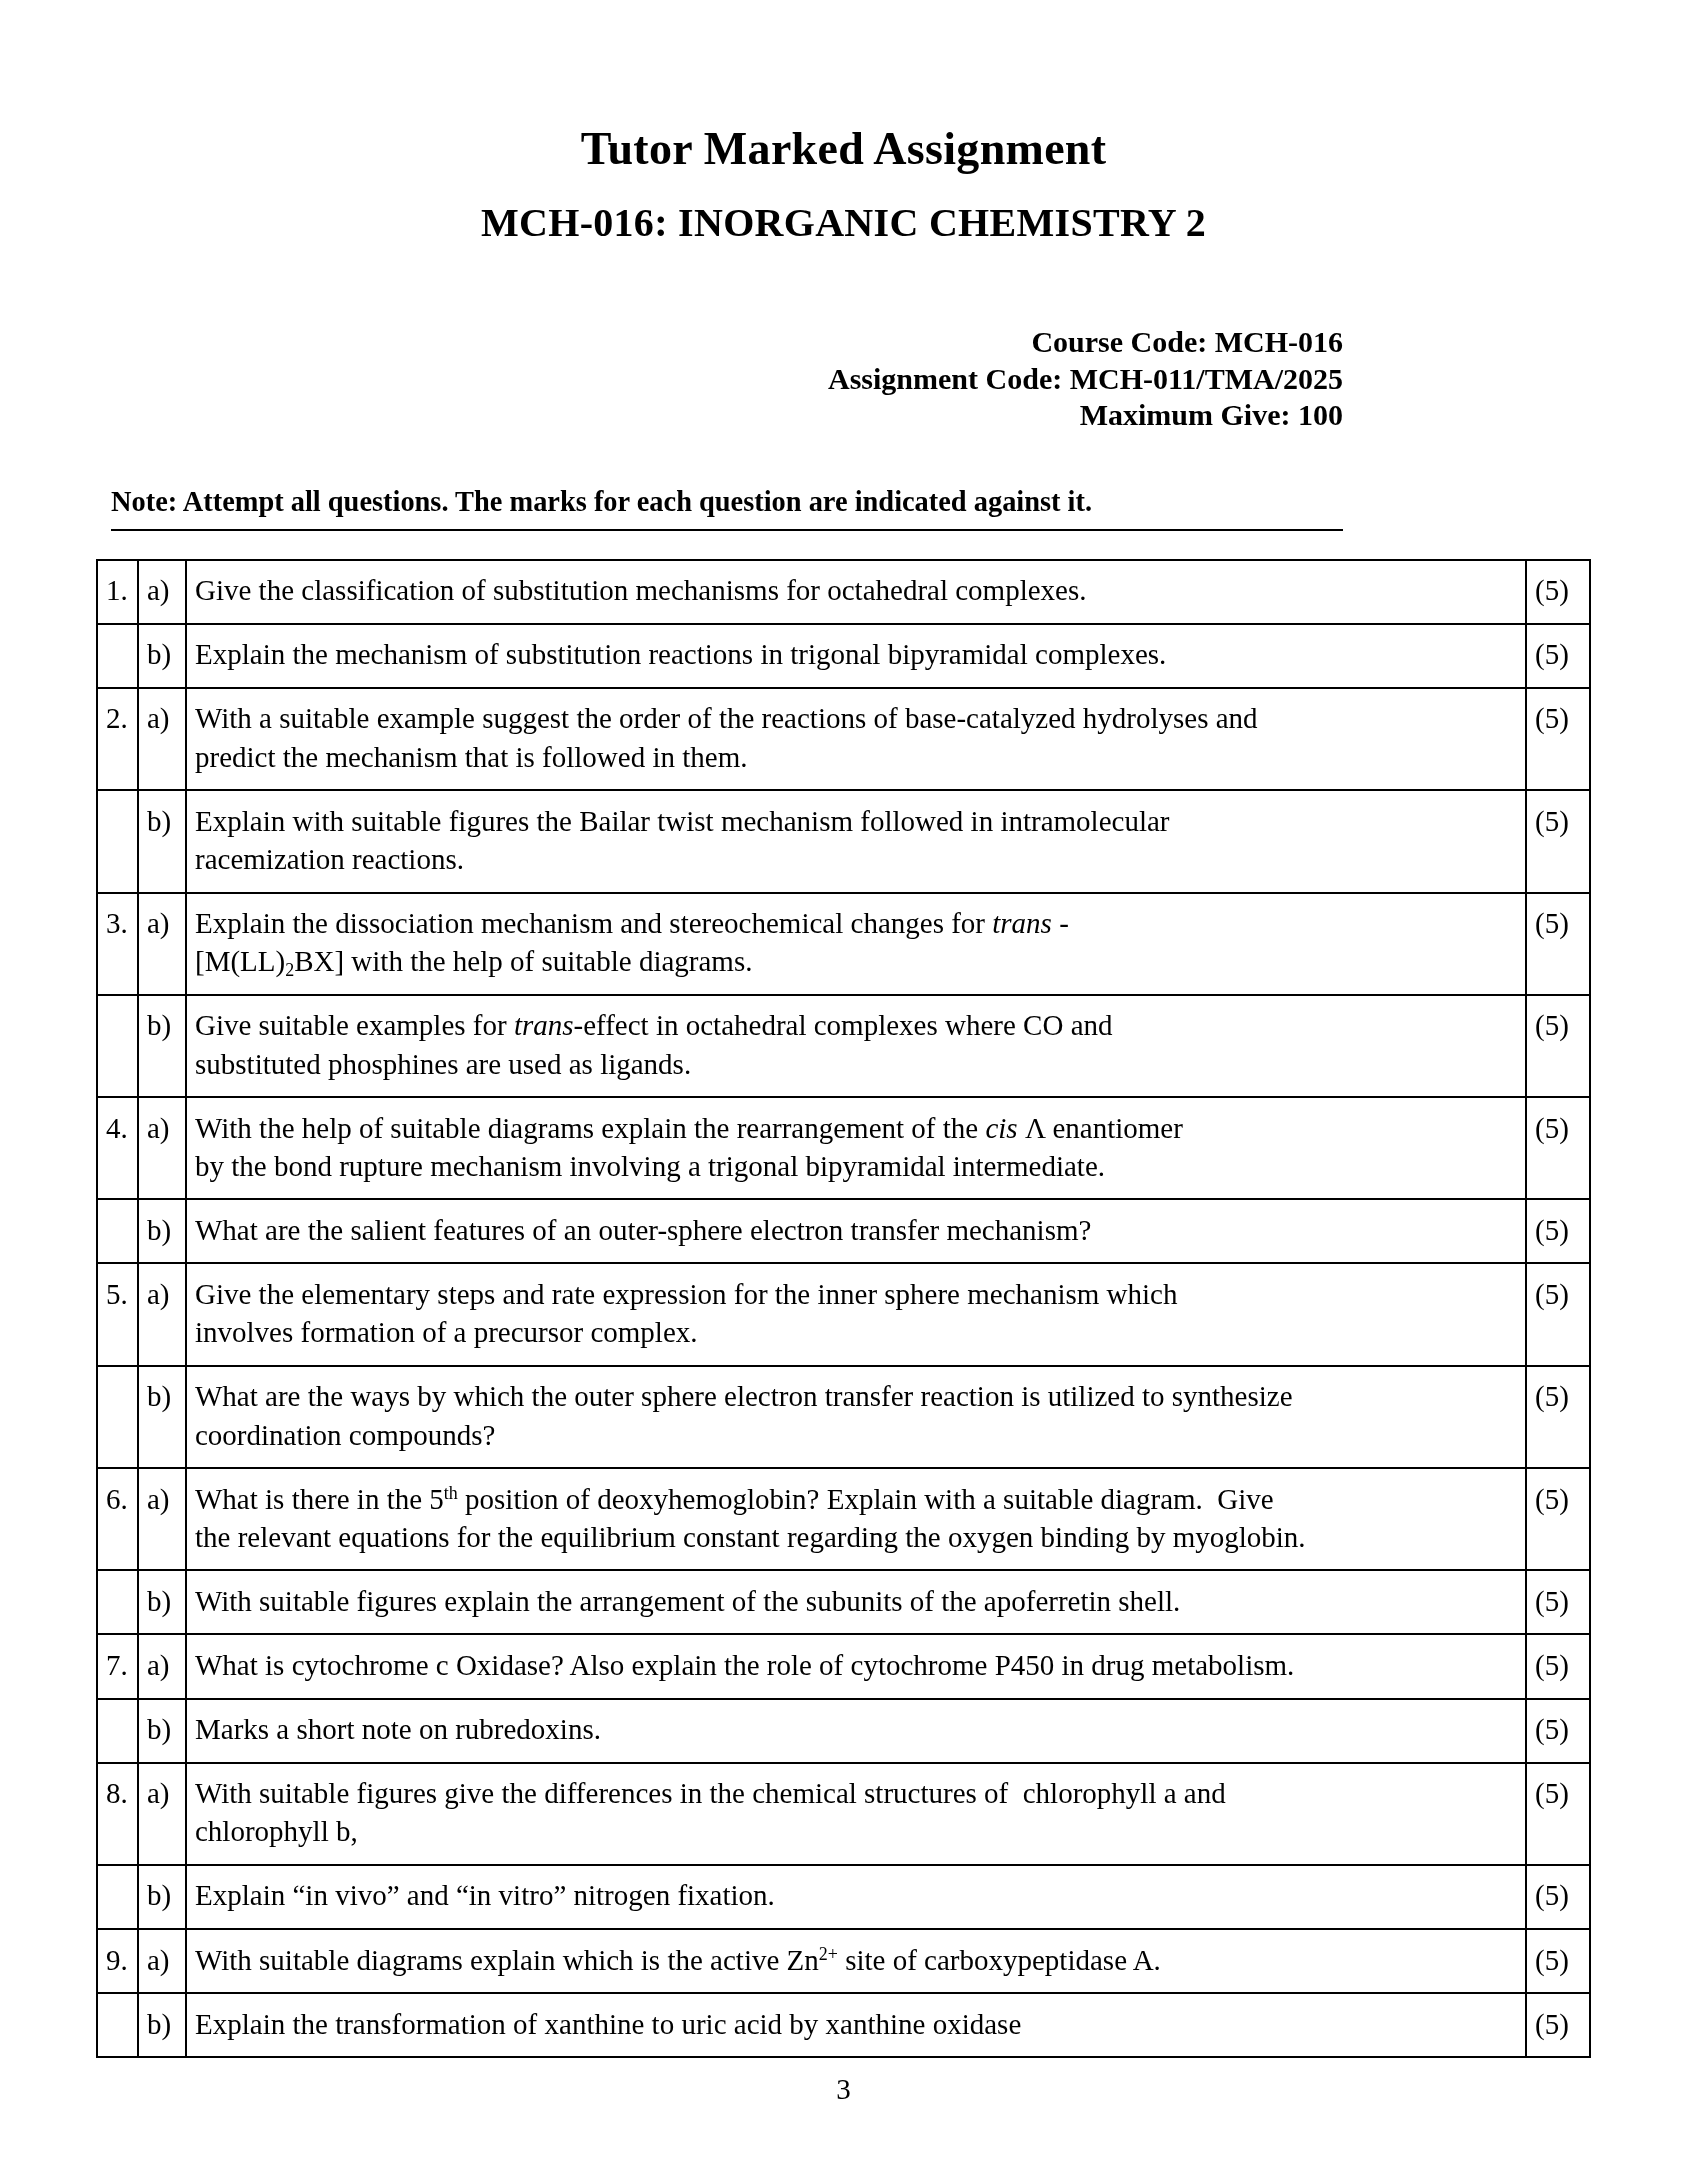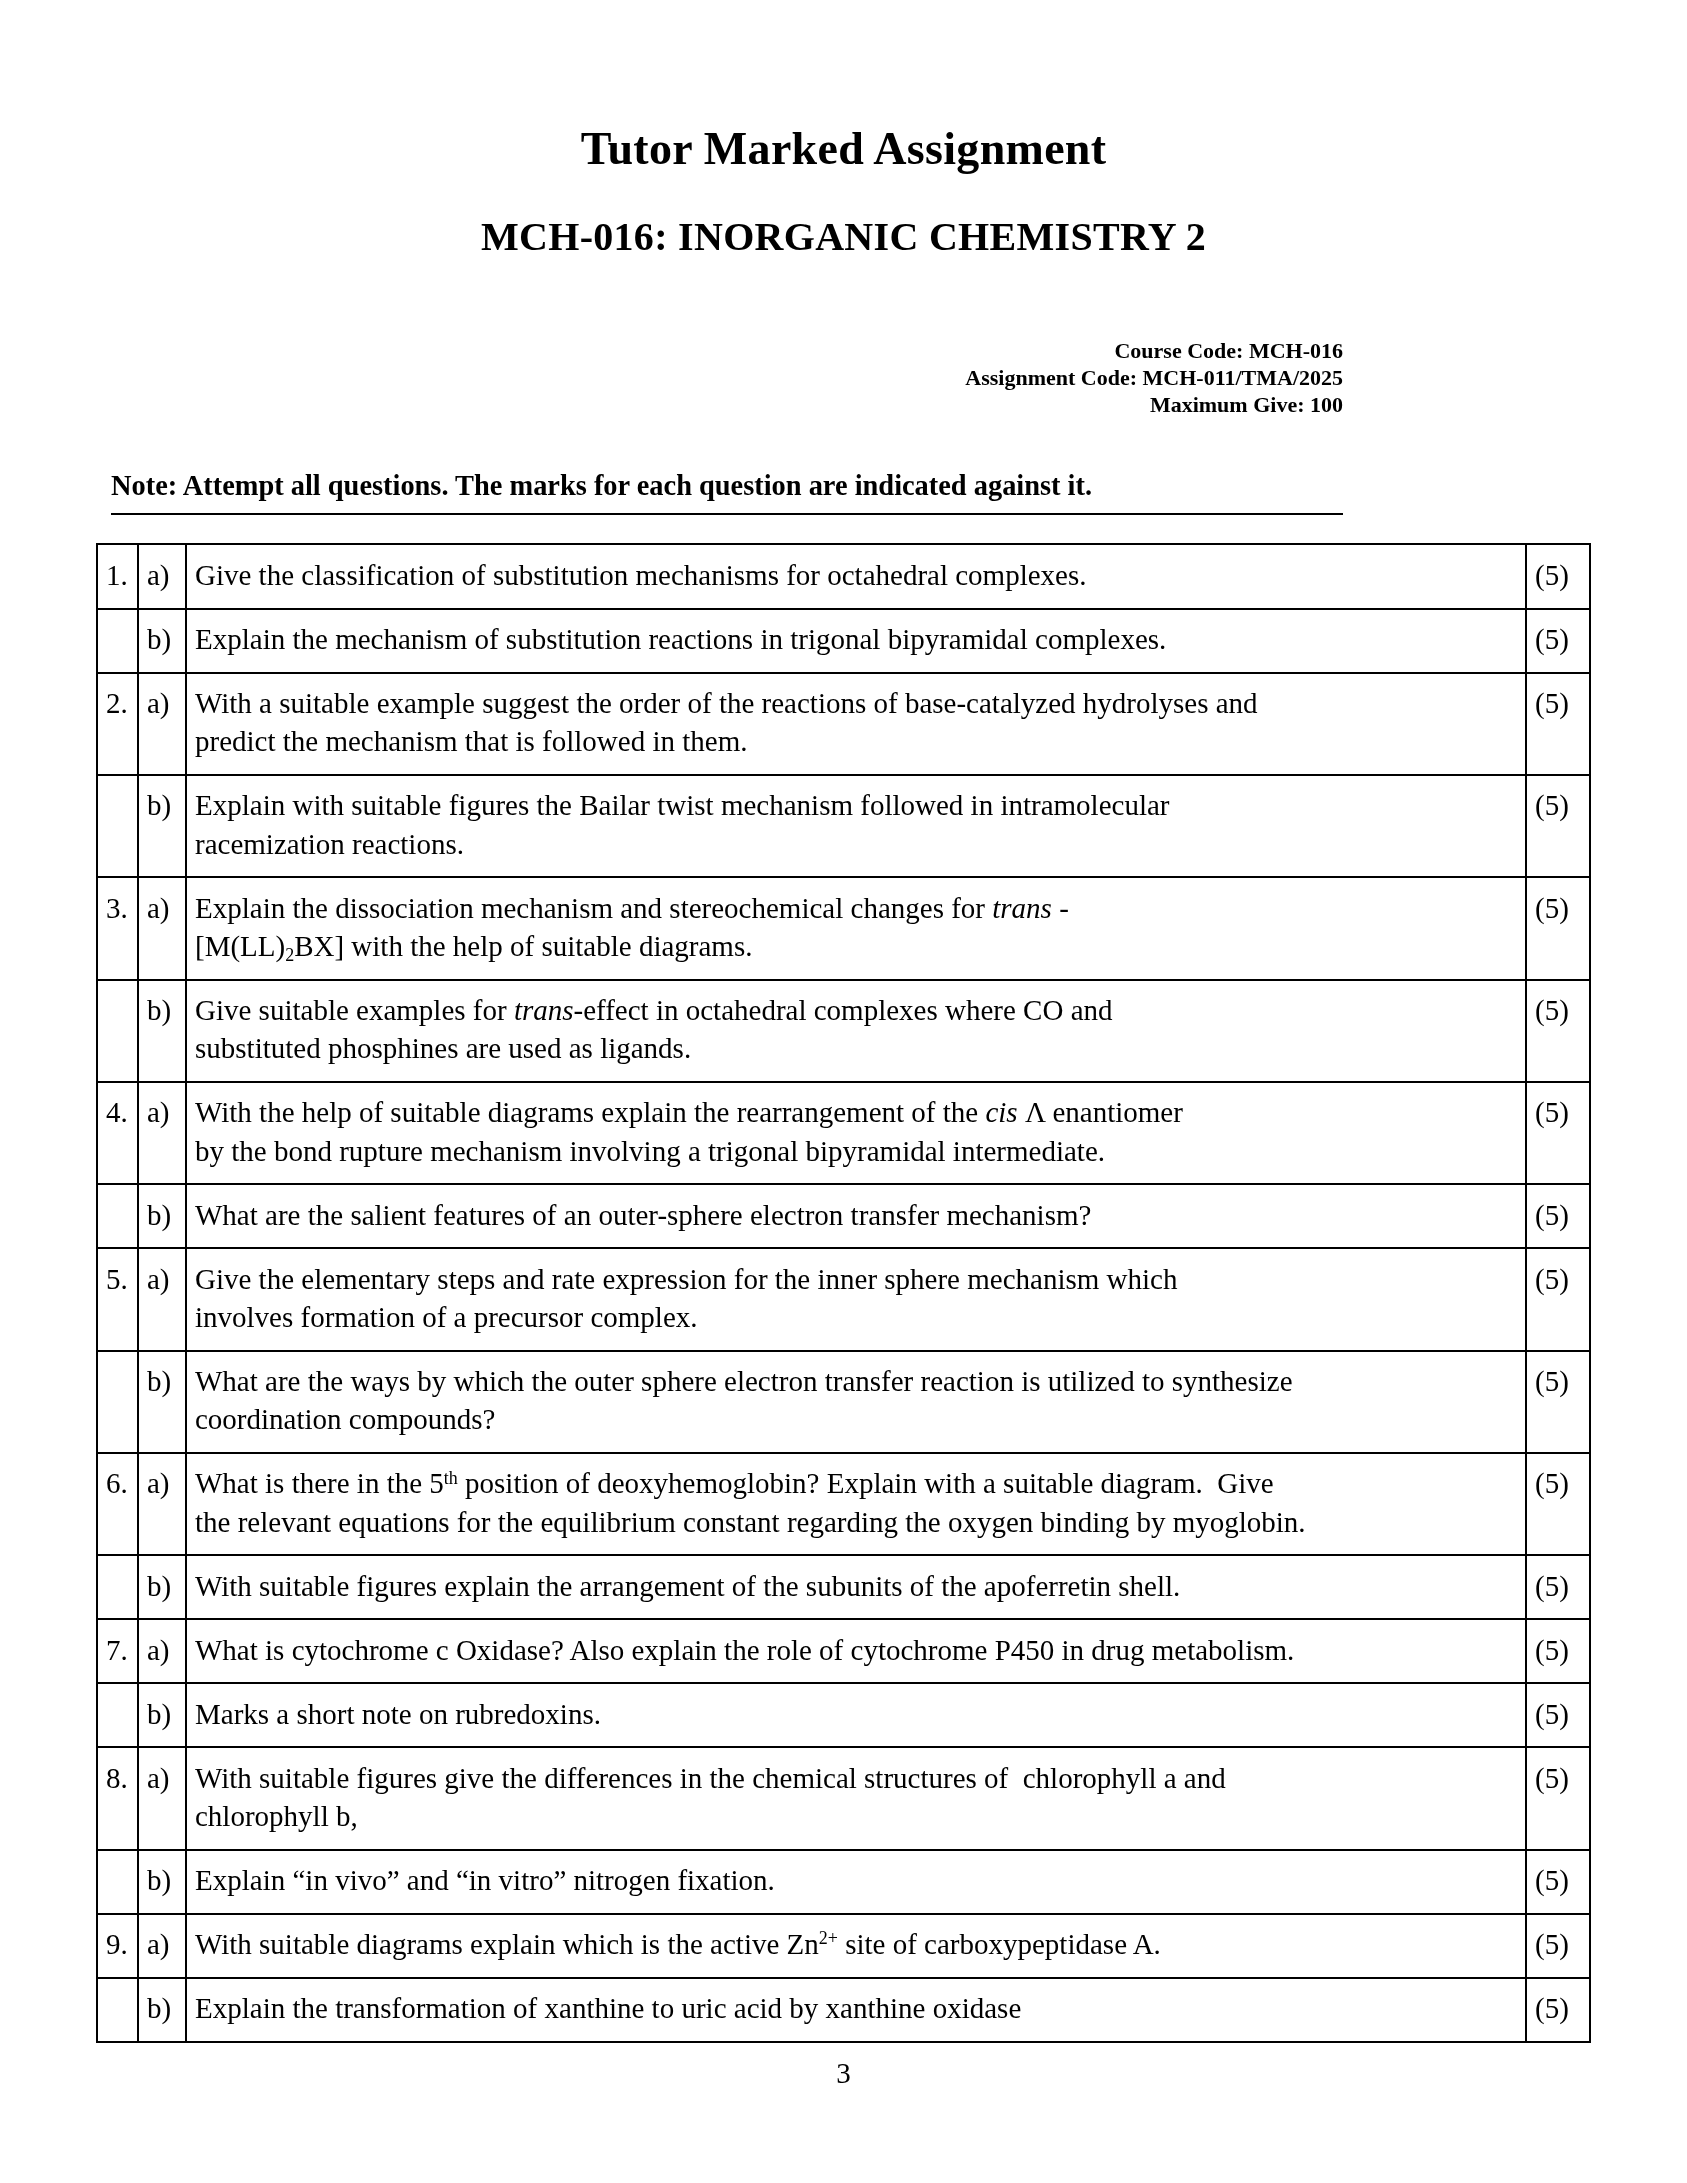--- a/index.html
+++ b/index.html
@@ -23,29 +23,29 @@
   .doc-title {
     text-align: center;
     font-size: 46px;
     font-weight: 700;
     letter-spacing: 0.3px;
   }
   .doc-subtitle {
     text-align: center;
     font-size: 40px;
     font-weight: 700;
-    margin-top: 38px;
+    margin-top: 24px;
     letter-spacing: 0.3px;
   }
   .meta-block {
     margin-top: 78px;
     margin-right: 248px;
     text-align: right;
     font-weight: 700;
-    font-size: 22px;
+    font-size: 30px;
     line-height: 1.22;
   }
   .note-line {
     margin-top: 52px;
     margin-left: 15px;
     width: 1232px;
     font-weight: 700;
     font-size: 28.4px;
     border-bottom: 2px solid #000000;
     padding-bottom: 11px;

